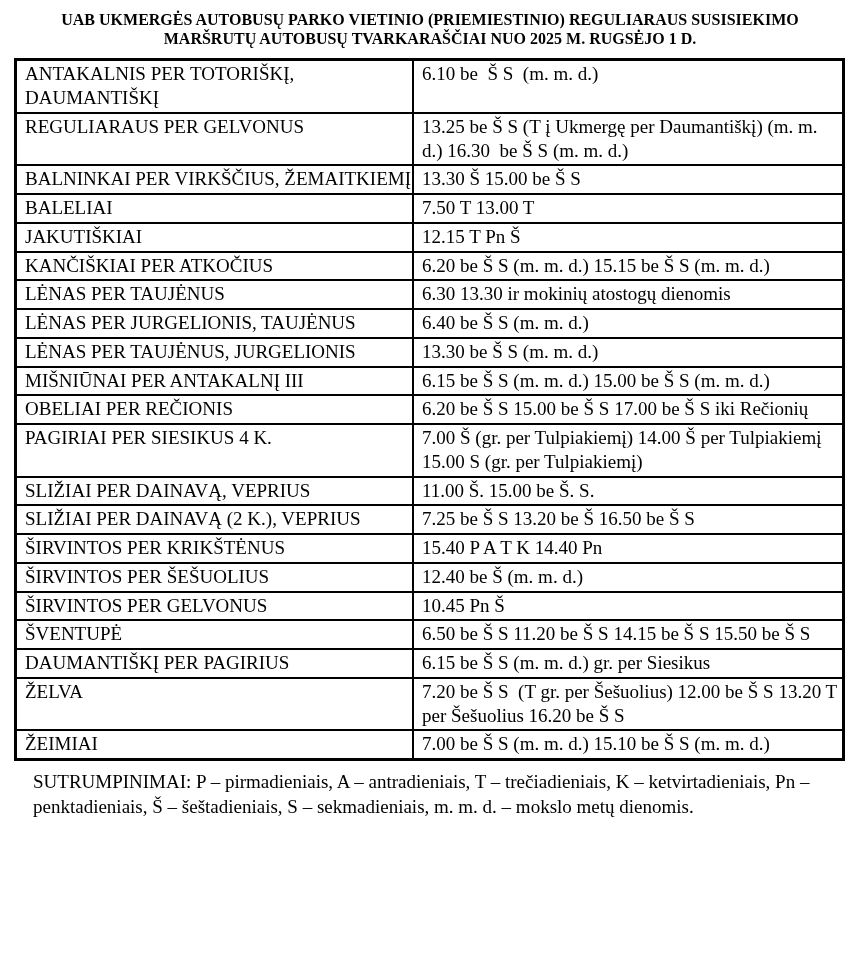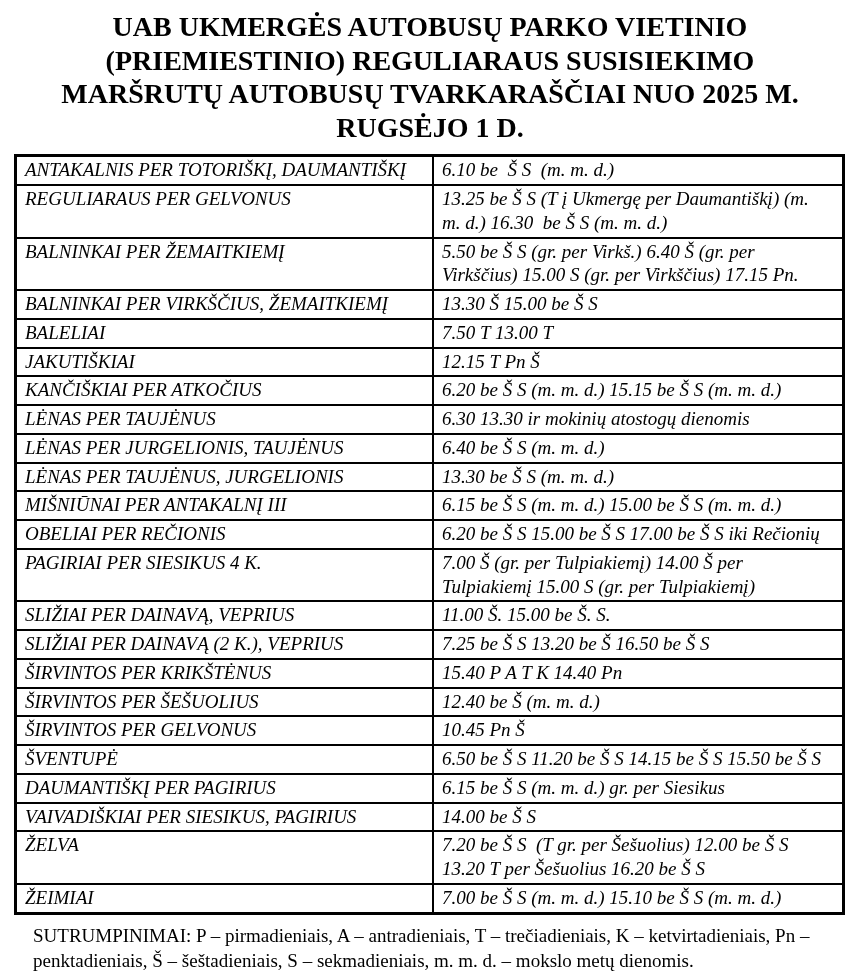--- a/index.html
+++ b/index.html
@@ -11,40 +11,39 @@
   }
   .page {
     width: 860px;
     min-height: 974px;
     box-sizing: border-box;
     padding: 6px 14px 10px 14px;
     background: #ffffff;
   }
   .doc-title {
     font-weight: bold;
-    font-size: 28px;
+    font-size: 16px;
     line-height: 1.2;
     text-align: center;
     max-width: 806px;
     margin: 4px auto 10px auto;
     letter-spacing: 0px;
   }
   table.schedule {
     border-collapse: collapse;
     width: 831px;
     border: 3px solid #000000;
     table-layout: fixed;
   }
   table.schedule td {
     border: 2px solid #000000;
     vertical-align: top;
     font-size: 19px;
     line-height: 1.25;
-    padding: 1px 20px 2px 8px;
-    font-style: italic;
+    padding: 1px 0 2px 8px;
   }
   td.route-cell { width: 387px; }
   td.times-cell { white-space: pre-wrap; }
   .footer {
     margin: 8px 2px 0 19px;
     font-size: 19px;
     line-height: 1.32;
     width: 812px;
   }
   .abbrev { margin: 0; }
@@ -61,24 +60,20 @@
   <tr>
     <td class="route-cell">ANTAKALNIS PER TOTORIŠKĮ, DAUMANTIŠKĮ</td>
     <td class="times-cell">6.10 be  Š S  (m. m. d.)</td>
   </tr>
 
   <tr>
     <td class="route-cell">REGULIARAUS PER GELVONUS</td>
     <td class="times-cell">13.25 be Š S (T į Ukmergę per Daumantiškį) (m. m. d.) 16.30  be Š S (m. m. d.)</td>
   </tr>
 
-  <tr>
-    <td class="route-cell">BALNINKAI PER ŽEMAITKIEMĮ</td>
-    <td class="times-cell">5.50 be Š S (gr. per Virkš.) 6.40 Š (gr. per Virkščius) 15.00 S (gr. per Virkščius) 17.15 Pn.</td>
-  </tr>
 
   <tr>
     <td class="route-cell">BALNINKAI PER VIRKŠČIUS, ŽEMAITKIEMĮ</td>
     <td class="times-cell">13.30 Š 15.00 be Š S</td>
   </tr>
 
   <tr>
     <td class="route-cell">BALELIAI</td>
     <td class="times-cell">7.50 T 13.00 T</td>
   </tr>
@@ -152,24 +147,20 @@
   <tr>
     <td class="route-cell">ŠVENTUPĖ</td>
     <td class="times-cell">6.50 be Š S 11.20 be Š S 14.15 be Š S 15.50 be Š S</td>
   </tr>
 
   <tr>
     <td class="route-cell">DAUMANTIŠKĮ PER PAGIRIUS</td>
     <td class="times-cell">6.15 be Š S (m. m. d.) gr. per Siesikus</td>
   </tr>
 
-  <tr>
-    <td class="route-cell">VAIVADIŠKIAI PER SIESIKUS, PAGIRIUS</td>
-    <td class="times-cell">14.00 be Š S</td>
-  </tr>
 
 
   <tr>
     <td class="route-cell">ŽELVA</td>
     <td class="times-cell">7.20 be Š S  (T gr. per Šešuolius) 12.00 be Š S 13.20 T per Šešuolius 16.20 be Š S</td>
   </tr>
 
   <tr>
     <td class="route-cell">ŽEIMIAI</td>
     <td class="times-cell">7.00 be Š S (m. m. d.) 15.10 be Š S (m. m. d.)</td>

